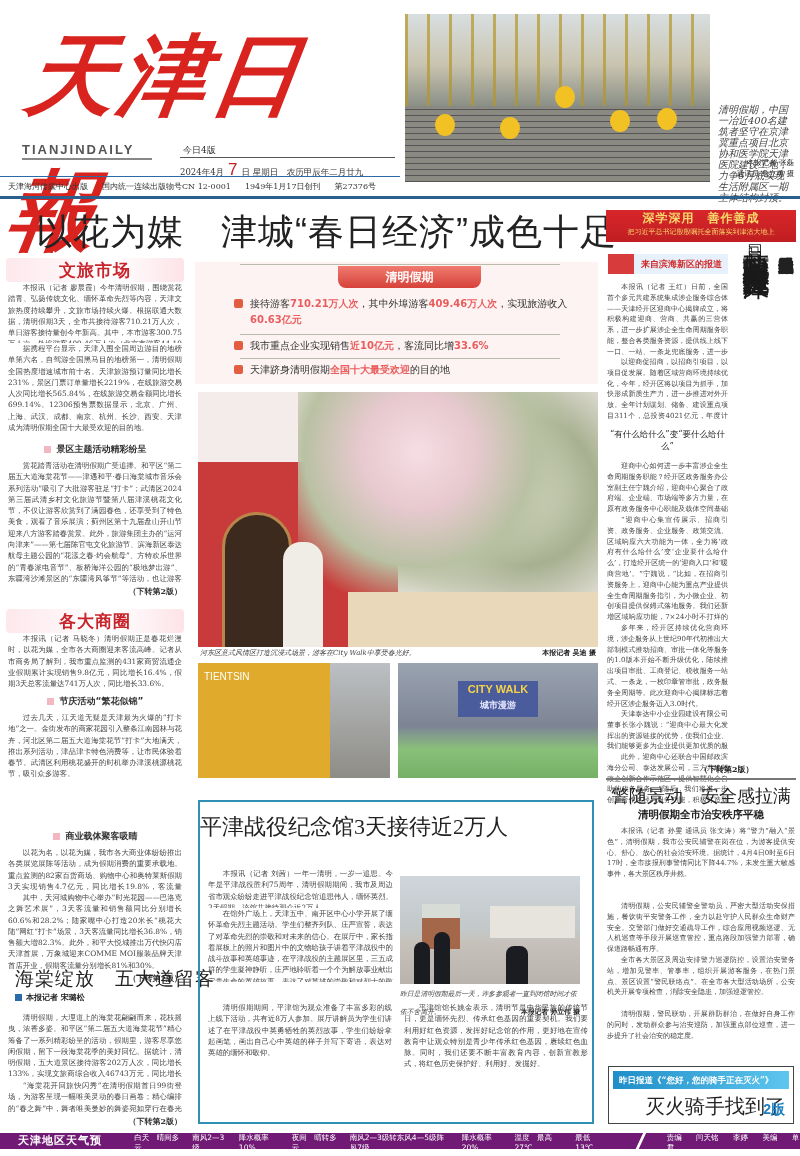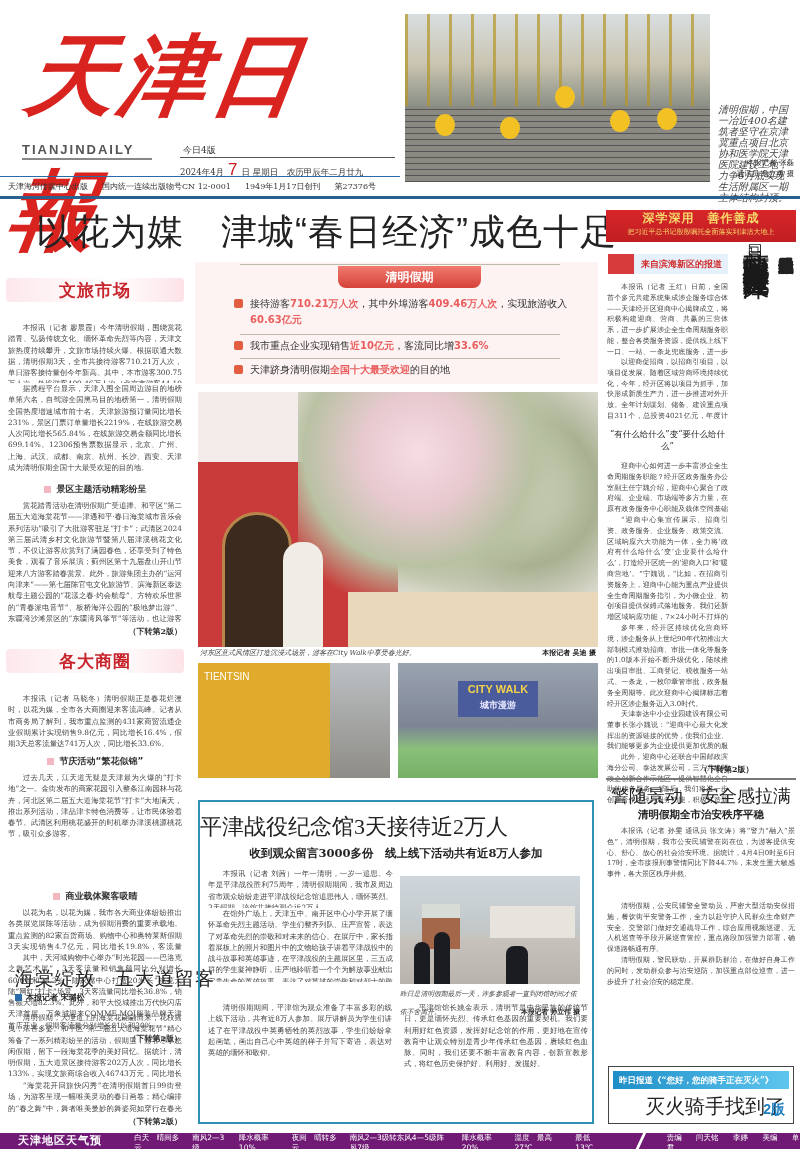--- a/index.html
+++ b/index.html
@@ -13,21 +13,21 @@
 .pubbar{left:0;top:176px;width:400px;height:20px;border-top:1px solid #2a6aa8;font-size:8px;color:#333;display:flex;gap:14px;align-items:center;padding-left:8px}
 .rule-blue{left:0;top:196px;width:800px;height:3px;background:#2a5f8e}
 .top-photo{left:405px;top:14px;width:305px;height:168px;background:linear-gradient(180deg,#d8dee0 0%,#c9c4b0 30%,#8a8f86 55%,#6f716c 100%);overflow:hidden}
 .top-photo .scaff{position:absolute;left:0;top:0;width:100%;height:60%;background:repeating-linear-gradient(90deg,rgba(180,150,40,.7) 0 3px,transparent 3px 22px)}
 .top-photo .rebar{position:absolute;left:0;bottom:0;width:100%;height:45%;background:repeating-linear-gradient(0deg,#555 0 1px,#8b8a82 1px 6px)}
 .worker{position:absolute;width:20px;height:22px;border-radius:50%;background:#f2c224}
 .top-caption{left:718px;top:104px;width:76px;font-size:10px;line-height:11px;color:#444;font-style:italic}
 .top-credit{left:718px;top:157px;width:76px;font-size:7.5px;line-height:11px;text-align:right;color:#222}
 .headline{left:36px;top:208px;font-family:"Liberation Sans","DejaVu Sans",sans-serif;font-size:36px;color:#222;letter-spacing:1px}
 .left-col{left:0;top:258px;width:190px}
-.sec-head{height:24px;margin:20px 6px;background:linear-gradient(90deg,#fde8ec,#fff 60%,#fde3e8);display:flex;align-items:center;justify-content:center;color:#c8242c;font-size:17px;font-weight:bold;letter-spacing:1px;border-radius:4px}
+.sec-head{height:24px;margin:0 6px;background:linear-gradient(90deg,#fde8ec,#fff 60%,#fde3e8);display:flex;align-items:center;justify-content:center;color:#c8242c;font-size:17px;font-weight:bold;letter-spacing:1px;border-radius:4px}
 .body-text{font-size:7.4px;line-height:11.3px;color:#444;padding:0 8px;text-indent:2em;text-align:justify}
 .sub-head{font-family:"DejaVu Sans",sans-serif;font-size:9px;color:#333;text-align:center;margin:6px 0 4px;font-weight:bold}
 .sub-head::before{content:"";display:inline-block;width:7px;height:7px;background:#f3b7c2;margin-right:6px;vertical-align:middle}
 .turn{font-size:8px;text-align:right;padding-right:8px;color:#333;margin-top:2px;font-weight:bold}
 .qm-panel{left:195px;top:262px;width:403px;height:122px;background:#fdf3f3}
 .qm-title{position:absolute;left:143px;top:4px;width:143px;height:22px;background:linear-gradient(180deg,#f07a6e,#d6423a);color:#fff;border-radius:0 0 8px 8px;text-align:center;line-height:22px;font-size:12px;font-weight:bold}
 .qm-rule{position:absolute;left:45px;width:320px;height:1px;background:#bba}
 .qm-row{position:absolute;left:55px;width:330px;font-size:10px;line-height:16px;color:#333;font-family:"DejaVu Sans",sans-serif}
 .qm-row::before{content:"";position:absolute;left:-16px;top:3px;width:9px;height:9px;background:#e35d40;border-radius:2px}
 .hl{color:#ea5d5d;font-weight:bold}
@@ -180,21 +180,20 @@
 </div>
 <div class="abs photo-city">
   <div class="sign">
     <span>CITY WALK</span>
     <small>城市漫游</small>
   </div>
 </div>
 
 <div class="abs pj-box">
   <div class="pj-title">平津战役纪念馆3天接待近2万人</div>
-  <div class="pj-sub">收到观众留言3000多份　线上线下活动共有近8万人参加</div>
   <div class="pj-text-left">
     <p class="body-text" style="padding:0;height:40px;overflow:hidden">本报讯（记者 刘茜）一年一清明，一岁一追思。今年是平津战役胜利75周年，清明假期期间，我市及周边省市观众纷纷走进平津战役纪念馆追思伟人，缅怀英烈。3天假期，该馆共接待观众近2万人。</p>
     <p class="body-text" style="padding:0;height:74px;overflow:hidden">在馆外广场上，天津五中、南开区中心小学开展了缅怀革命先烈主题活动。学生们整齐列队、庄严宣誓，表达了对革命先烈的崇敬和对未来的信心。在展厅中，家长指着展板上的照片和图片中的文物给孩子讲着平津战役中的战斗故事和英雄事迹，在平津战役的主题展区里，三五成群的学生凝神静听，庄严地聆听着一个个为解放事业献出宝贵生命的英雄故事，表达了对英雄的崇敬和对烈士的敬仰之情。有观众写道：“看着展厅陈列的珍贵文物，我仿佛穿越时空，与英雄们并肩作战，他们为了人民幸福不惜流血牺牲，这种精神值得我们永远铭记。”“尊敬的革命先烈，我将以你们为榜样，继承和发扬你们不怕牺牲，勇于排难的精神，努力学习，不断提升自己，为国家的繁荣富强贡献自己的力量。”</p>
   </div>
   <div class="pj-photo">
     <div class="tower"></div>
     <div class="hall"></div>
     <div class="pp" style="left:14px"></div>
     <div class="pp" style="left:34px;height:52px"></div>
     <div class="pp" style="left:106px;width:22px;height:38px"></div>
@@ -227,20 +226,21 @@
 <div class="abs vert-main">天津经开区打造统一『迎商入口』和『暖商营地』</div>
 <div class="abs vert-sub">全国首个多元共建系统集成涉企服务综合体成立</div>
 <div class="abs right-turn">（下转第2版）</div>
 <div class="abs right-rule"></div>
 
 <div class="abs police-title">警随景动　安全感拉满</div>
 <div class="abs police-sub">清明假期全市治安秩序平稳</div>
 <div class="abs police-body">
   <p class="body-text" style="height:75px;overflow:hidden">本报讯（记者 孙雯 通讯员 张文涛）将“警力”融入“景色”，清明假期，我市公安民辅警在岗在位，为游客提供安心、舒心、放心的社会治安环境。据统计，4月4日0时至6日17时，全市接报刑事警情同比下降44.7%，未发生重大敏感事件，各大景区秩序井然。</p>
   <p class="body-text" style="height:54px;overflow:hidden">清明假期，公安民辅警全警动员，严密大型活动安保措施，餐饮街平安警务工作，全力以赴守护人民群众生命财产安全。交警部门做好交通疏导工作，综合应用视频巡逻、无人机巡查等手段开展巡查管控，重点路段加强警力部署，确保道路畅通有序。</p>
+  <p class="body-text" style="height:54px;overflow:hidden">全市各大景区及周边安排警力巡逻防控，设置治安警务站，增加见警率、管事率，组织开展游客服务，在热门景点、景区设置“警民联络点”。在全市各大型活动场所，公安机关开展专项检查，消除安全隐患，加强巡逻管控。</p>
   <p class="body-text" style="height:43px;overflow:hidden">清明假期，警民联动，开展群防群治，在做好自身工作的同时，发动群众参与治安巡防，加强重点部位巡查，进一步提升了社会治安的稳定度。</p>
 </div>
 
 <div class="abs promo">
   <div class="bar">昨日报道《“您好，您的骑手正在灭火”》——</div>
   <div class="big">灭火骑手找到了</div>
   <div class="pg">2版</div>
 </div>
 
 <div class="abs weather">

